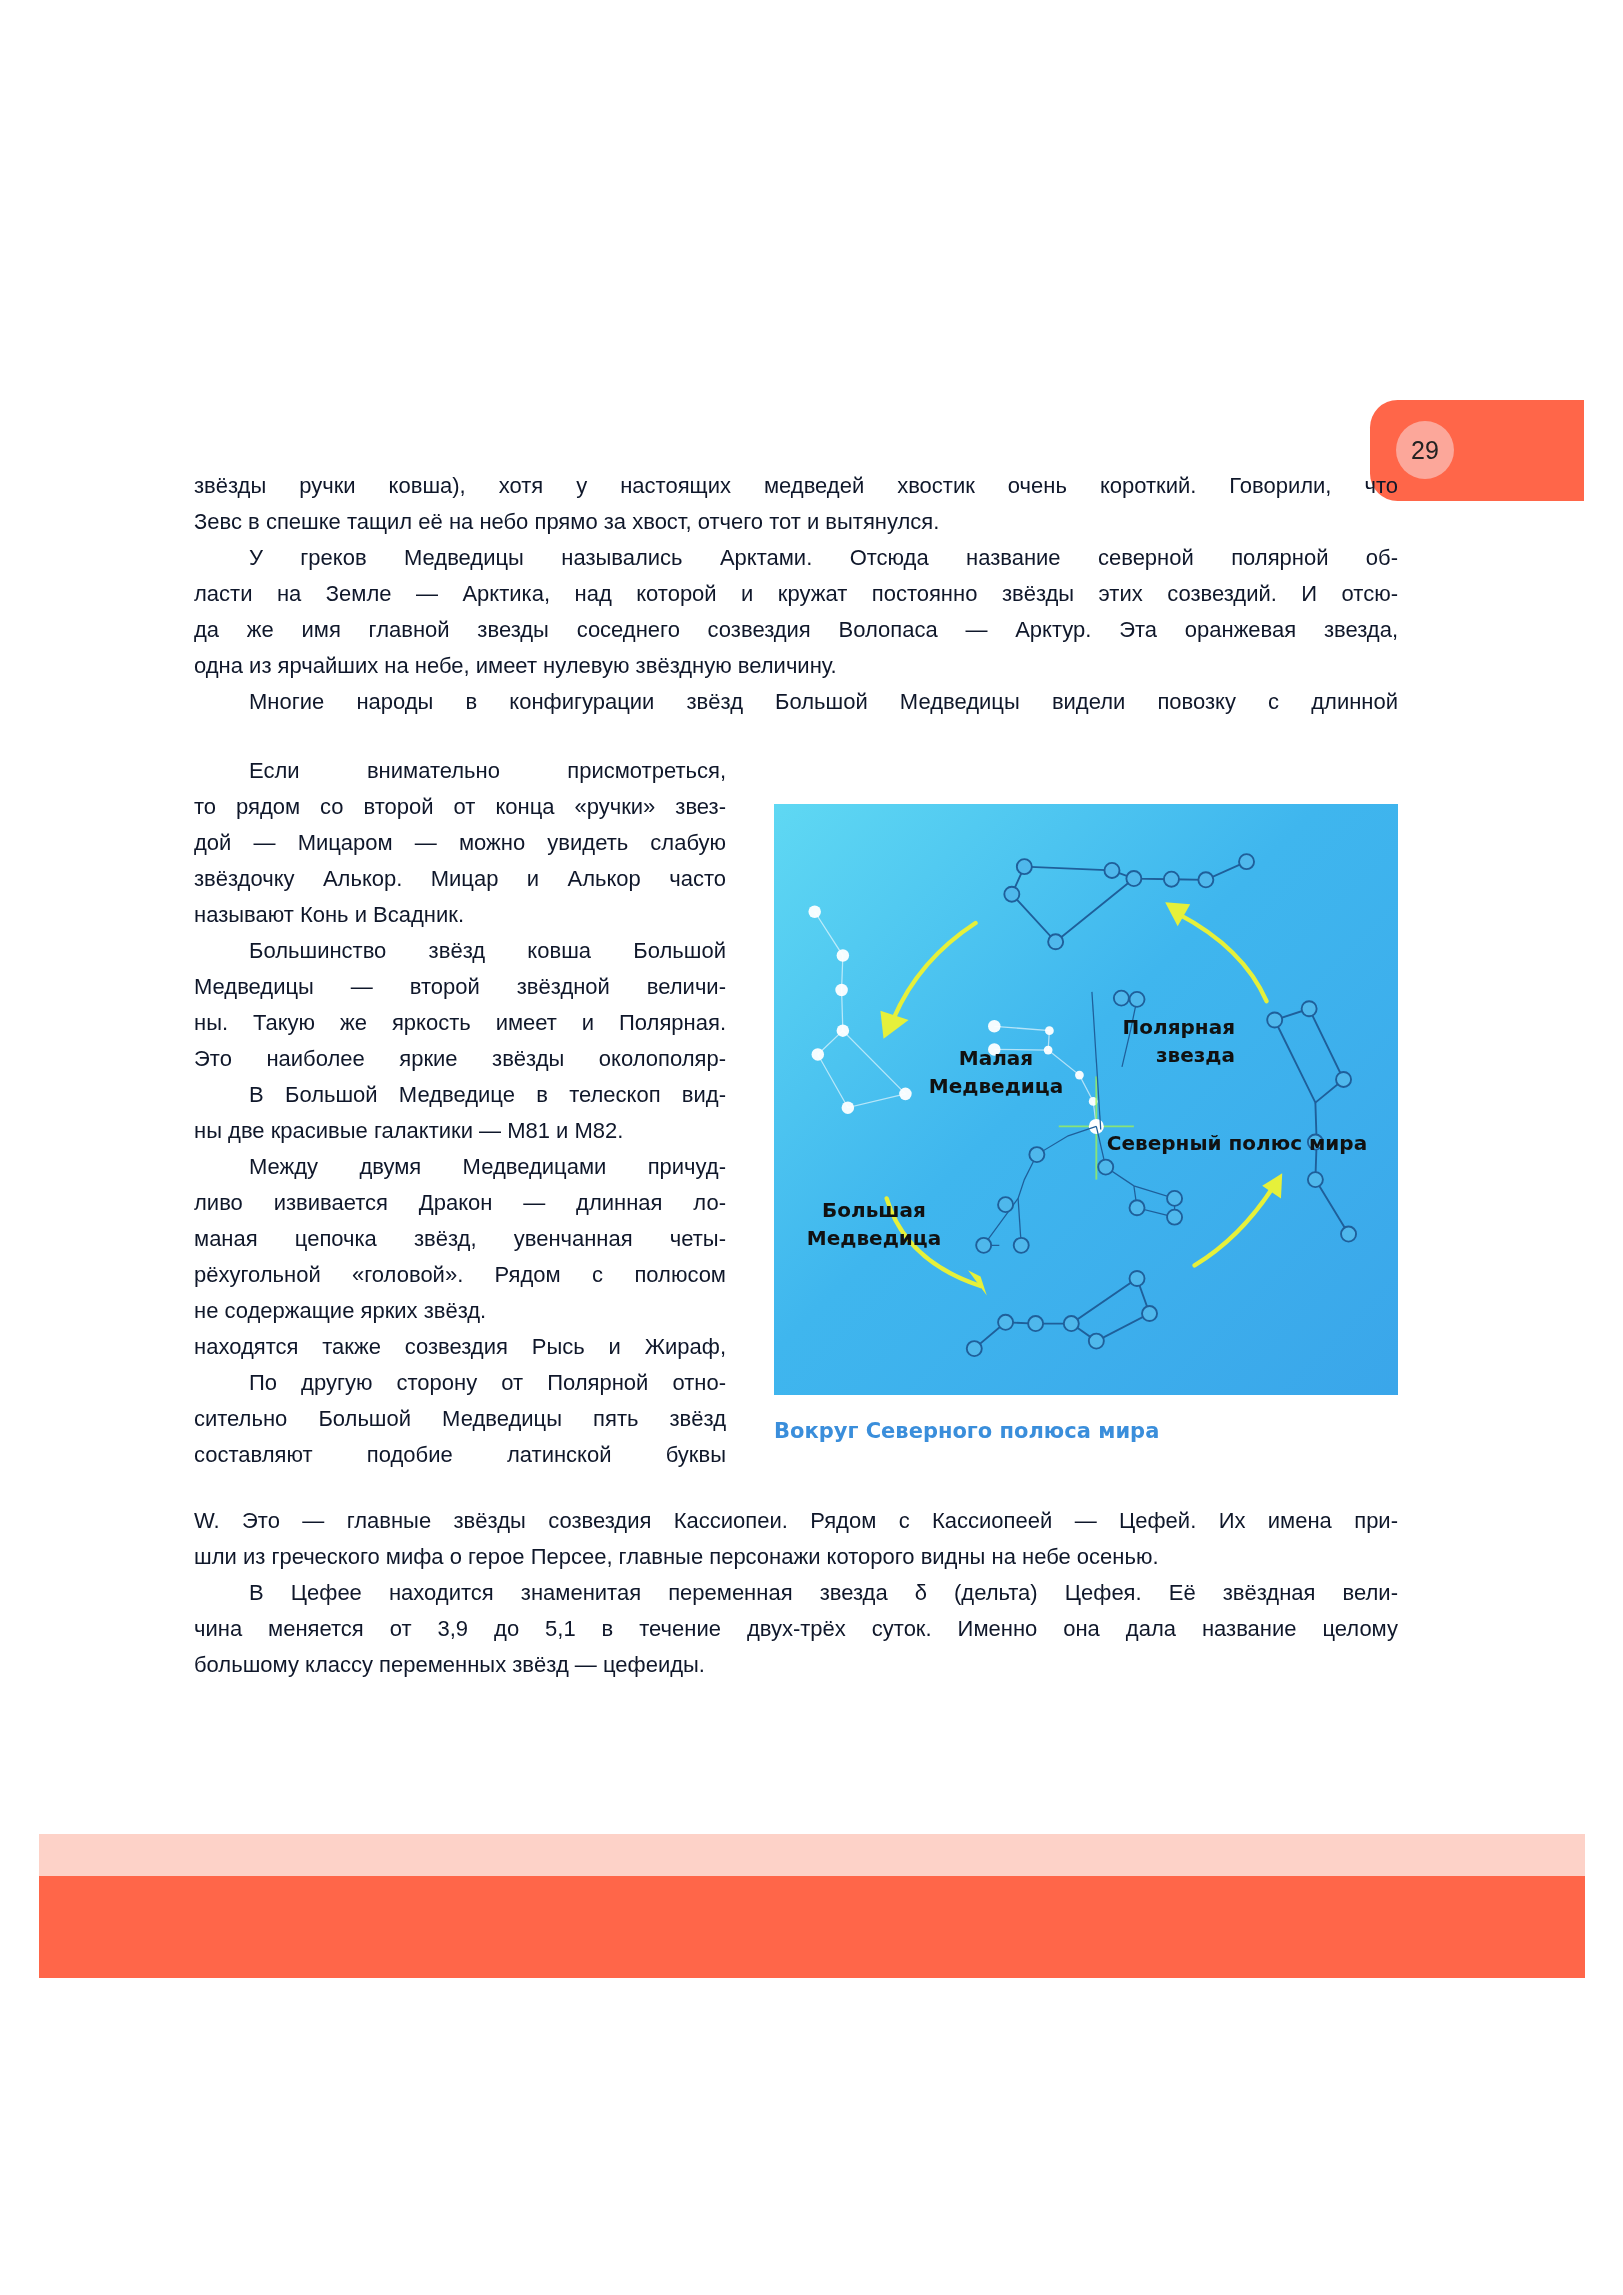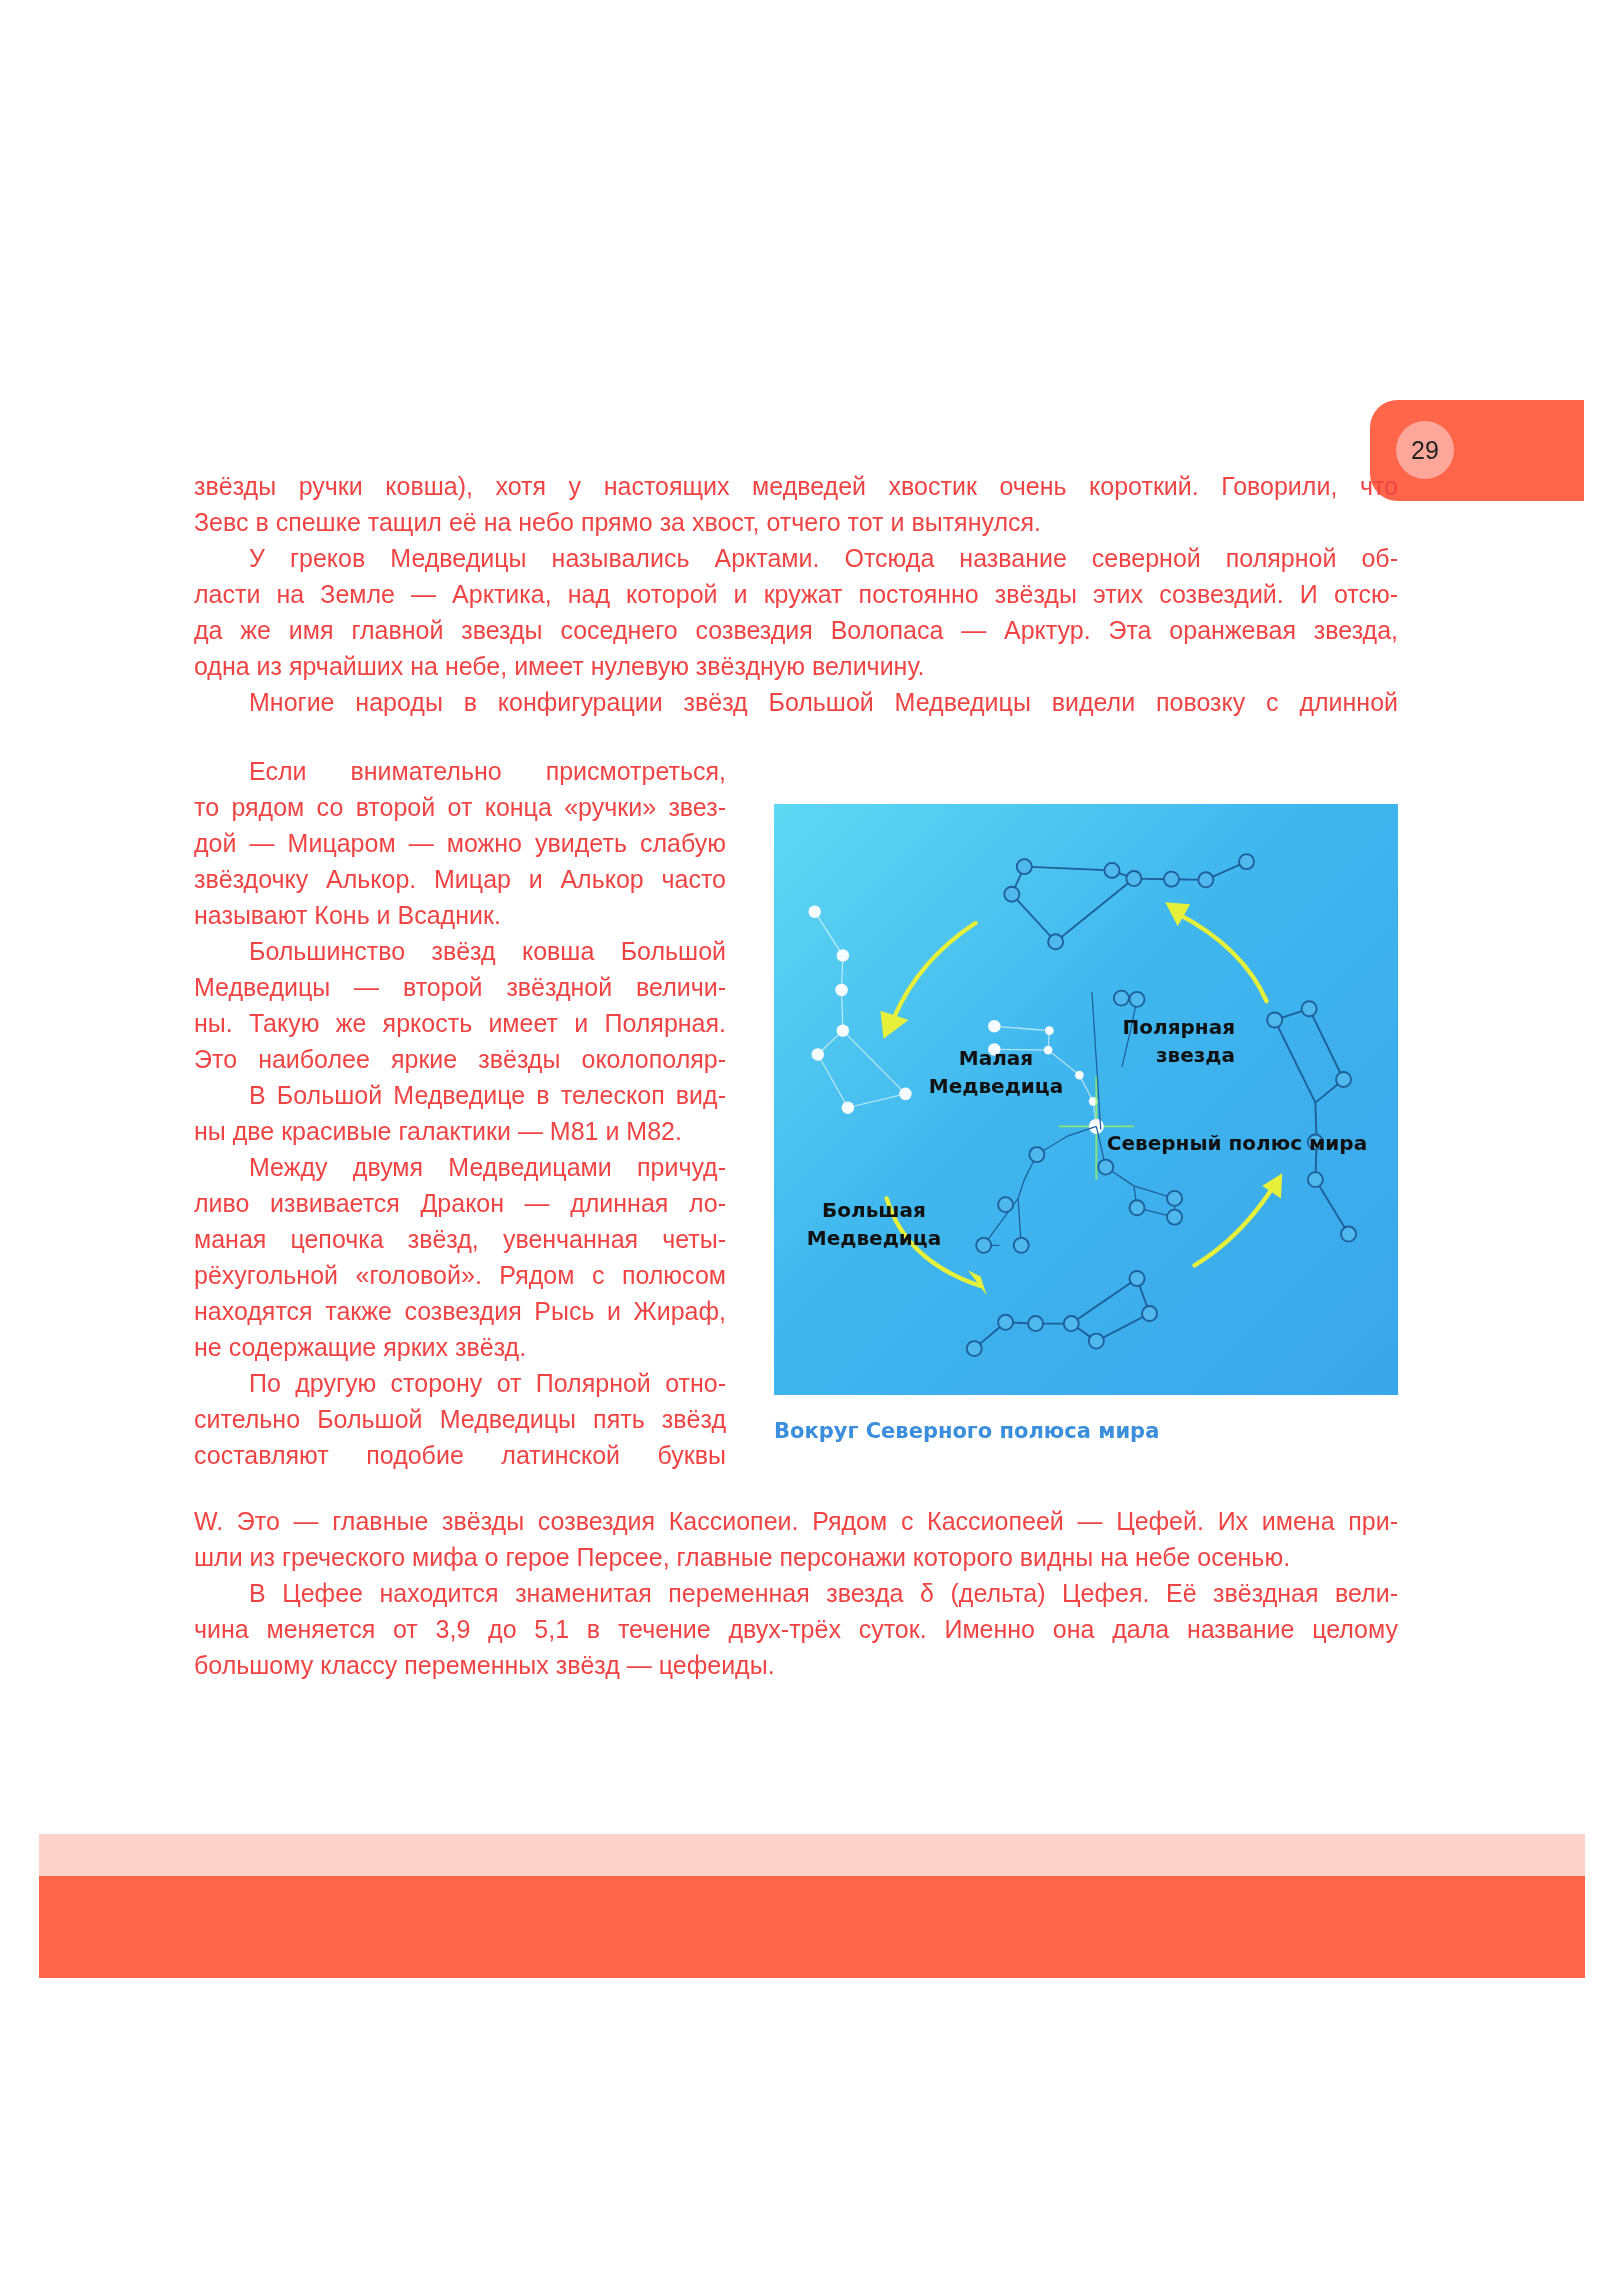--- a/index.html
+++ b/index.html
@@ -1,19 +1,19 @@
 <!DOCTYPE html>
 <html style="font-size:10px"><head>
 <meta charset="utf-8">
 <style>
   html, body { margin:0; padding:0; background:#ffffff; }
   body { width:1623px; height:2295px; position:relative; overflow:hidden; }
   .page-tab { position:absolute; left:1370px; top:400px; width:214px; height:101px; border-radius:27.6px 0 0 27.6px; background:#FF6649; }
   .page-num { position:absolute; left:26px; top:21px; width:58px; height:58px; border-radius:50%; background:#FCA79A; color:#222; font-family:"Liberation Sans", sans-serif; font-size:25px; line-height:58px; text-align:center; }
-  .text { position:absolute; left:194px; font-family:"Liberation Sans", sans-serif; font-size:25px; color:#ef4444; line-height:36px; }
+  .text { position:absolute; left:194px; font-family:"Liberation Sans", sans-serif; font-size:22px; color:#0f172a; line-height:36px; }
   .full { width:1204px; text-align:justify; }
   .narrow { width:532px; text-align:justify; }
   .line { display:block; white-space:nowrap; text-align-last:justify; }
   .line.last { text-align-last:left; }
   .indent { padding-left:55px; }
   .figure { position:absolute; left:774px; top:804px; width:624px; height:591px; background:linear-gradient(135deg,#5fd8f3 0%,#3fb6ee 45%,#3aa6ea 100%); overflow:hidden; }
   .figure svg { position:absolute; left:0; top:0; }
   .fig-label { position:absolute; font-family:"DejaVu Sans", sans-serif; font-weight:bold; font-size:20px; color:#111; text-align:center; line-height:27.6px; }
   .caption { position:absolute; left:774px; top:1419px; font-family:"DejaVu Sans", sans-serif; font-weight:bold; font-size:21px; color:#3A8EDB; }
   .band-light { position:absolute; left:39px; top:1834px; width:1546px; height:42px; background:#FDD2C8; }
@@ -44,22 +44,22 @@
     <span class="line indent">Большинство звёзд ковша Большой</span>
     <span class="line">Медведицы — второй звёздной величи-</span>
     <span class="line">ны. Такую же яркость имеет и Полярная.</span>
     <span class="line">Это наиболее яркие звёзды околополяр-</span>
     <span class="line indent">В Большой Медведице в телескоп вид-</span>
     <span class="line last">ны две красивые галактики — M81 и M82.</span>
     <span class="line indent">Между двумя Медведицами причуд-</span>
     <span class="line">ливо извивается Дракон — длинная ло-</span>
     <span class="line">маная цепочка звёзд, увенчанная четы-</span>
     <span class="line">рёхугольной «головой». Рядом с полюсом</span>
+    <span class="line last">не содержащие ярких звёзд.</span>
     <span class="line">находятся также созвездия Рысь и Жираф,</span>
-    <span class="line last">не содержащие ярких звёзд.</span>
     <span class="line indent">По другую сторону от Полярной отно-</span>
     <span class="line">сительно Большой Медведицы пять звёзд</span>
     <span class="line">составляют подобие латинской буквы</span>
   </div>
 <div class="text full" id="text-bottom" style="top:1503px;">
     <span class="line">W. Это — главные звёзды созвездия Кассиопеи. Рядом с Кассиопеей — Цефей. Их имена при-</span>
     <span class="line last">шли из греческого мифа о герое Персее, главные персонажи которого видны на небе осенью.</span>
     <span class="line indent">В Цефее находится знаменитая переменная звезда δ (дельта) Цефея. Её звёздная вели-</span>
     <span class="line">чина меняется от 3,9 до 5,1 в течение двух-трёх суток. Именно она дала название целому</span>
     <span class="line last">большому классу переменных звёзд — цефеиды.</span>

